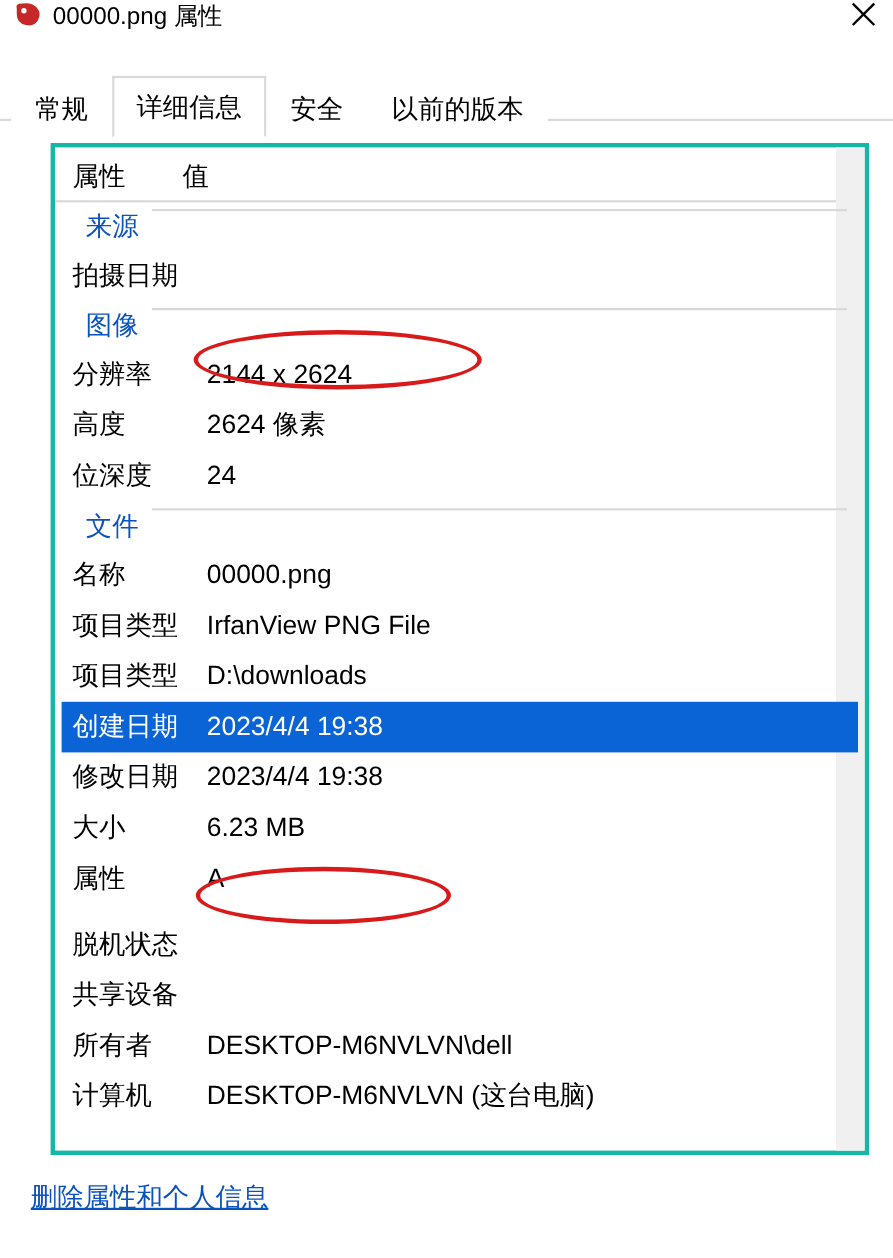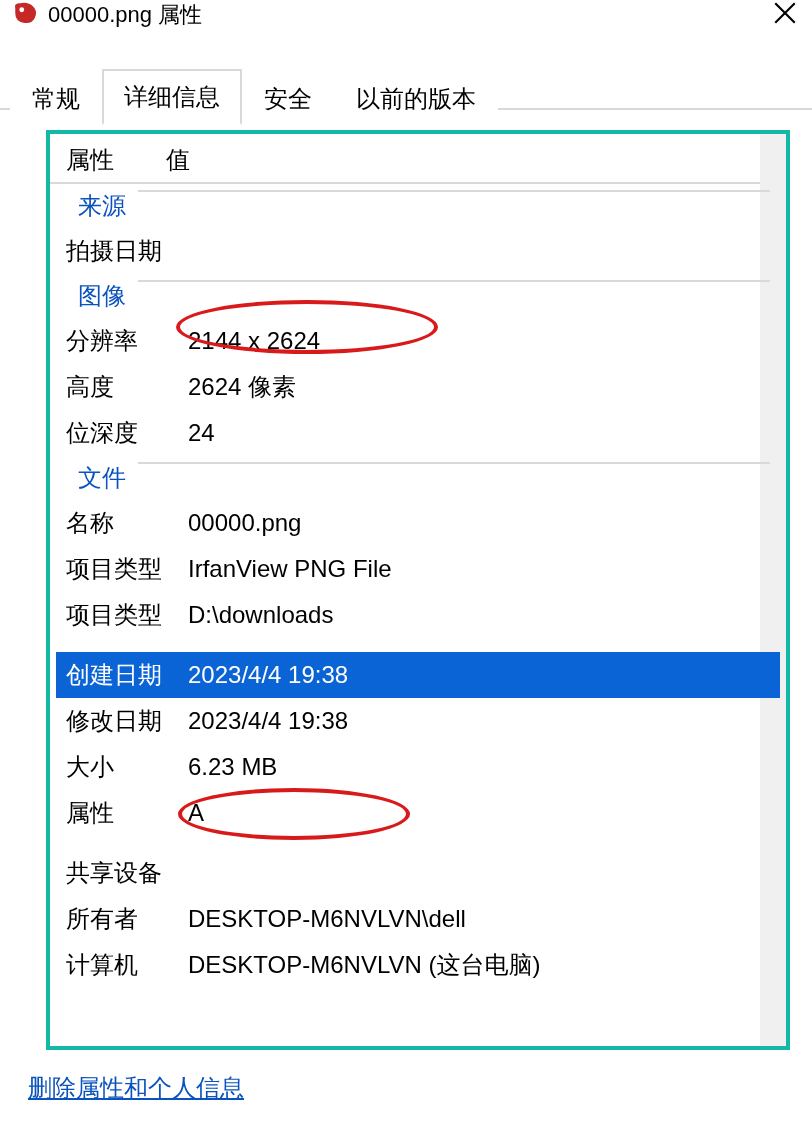--- a/index.html
+++ b/index.html
@@ -90,21 +90,21 @@
     padding: 7px 16px 7px 16px;
     font-size: 24px;
     line-height: 32px;
   }
   .row .prop { width: 122px; }
   .row .val { flex: 1; padding-left: 0; white-space: nowrap; }
   .row.wide .prop { width: 122px; }
   .row.selected {
     background: #0a64d6;
     color: #fff;
-    margin: 14px 6px 0 6px;
+    margin: 0 6px 0 6px;
     padding-left: 10px;
     padding-right: 10px;
   }
   .scroll-shade {
     position: absolute;
     right: 0; top: 0;
     width: 26px; height: 100%;
     background: #f0f0f0;
   }
   .linkrow {
@@ -227,20 +227,24 @@
       <span class="val">6.23 MB</span>
     </div>
     <div class="row wide">
       <span class="prop">属性</span>
       <span class="val">A</span>
     </div>
     <div class="row wide">
       <span class="val"></span>
     </div>
     <div class="row wide">
+      <span class="prop">脱机状态</span>
+      <span class="val"></span>
+    </div>
+    <div class="row wide">
       <span class="prop">共享设备</span>
       <span class="val"></span>
     </div>
     <div class="row wide">
       <span class="prop">所有者</span>
       <span class="val">DESKTOP-M6NVLVN\dell</span>
     </div>
     <div class="row wide">
       <span class="prop">计算机</span>
       <span class="val">DESKTOP-M6NVLVN (这台电脑)</span>

